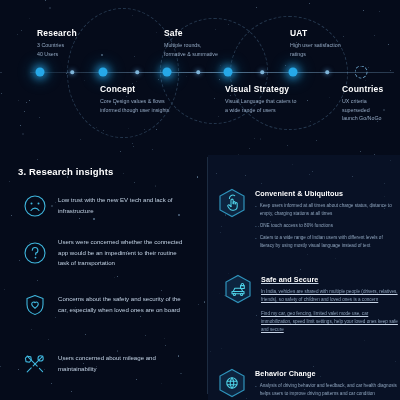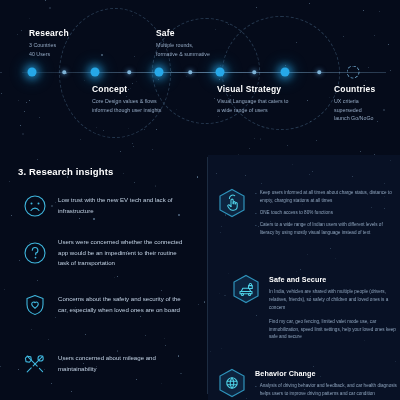--- a/index.html
+++ b/index.html
@@ -10,21 +10,21 @@
     color:#c7d4e6;
     position:relative;
   }
   .stage{position:absolute;inset:0;}
 
   
   .stars{position:absolute;inset:0;pointer-events:none;}
   .star{position:absolute;background:#9fc7e8;border-radius:50%;}
 
   
-  .timeline{position:absolute;left:4px;top:0;width:376px;height:150px;}
+  .timeline{position:absolute;left:12px;top:0;width:376px;height:150px;}
   .orbit{position:absolute;border:1px dashed rgba(120,170,210,.28);border-radius:50%;}
   .orbit.o1{left:55px;top:8px;width:110px;height:128px;}
   .orbit.o2{left:148px;top:18px;width:106px;height:104px;}
   .orbit.o3{left:218px;top:16px;width:116px;height:112px;}
   .axis{position:absolute;left:18px;top:72px;width:364px;height:1px;
         background:linear-gradient(90deg,rgba(140,190,230,.1),rgba(150,200,240,.55),rgba(140,190,230,.25));}
   .node{position:absolute;width:9px;height:9px;border-radius:50%;
         background:#26a8e8;transform:translate(-50%,-50%);
         box-shadow:0 0 7px 3px rgba(38,168,232,.55),0 0 14px 6px rgba(38,168,232,.22);}
   .node.small{width:3.5px;height:3.5px;background:#7fb4d8;box-shadow:0 0 4px 1px rgba(90,160,215,.5);}
@@ -255,20 +255,25 @@
     <div class="tl-label" style="left:25px;top:28px;">
       <div class="tl-title">Research</div>
       <div class="tl-desc" style="white-space:pre-line">3 Countries
 40 Users</div>
     </div>
     <div class="tl-label" style="left:152px;top:28px;">
       <div class="tl-title">Safe</div>
       <div class="tl-desc" style="white-space:pre-line">Multiple rounds,
 formative &amp; summative</div>
     </div>
+    <div class="tl-label" style="left:278px;top:28px;">
+      <div class="tl-title">UAT</div>
+      <div class="tl-desc" style="white-space:pre-line">High user satisfaction
+ratings</div>
+    </div>
 
     <div class="tl-label" style="left:213px;top:84px;">
       <div class="tl-title">Visual Strategy</div>
       <div class="tl-desc" style="white-space:pre-line">Visual Language that caters to
 a wide range of users</div>
     </div>
     <div class="tl-label" style="left:88px;top:84px;">
       <div class="tl-title">Concept</div>
       <div class="tl-desc" style="white-space:pre-line">Core Design values &amp; flows
 informed though user insights</div>
@@ -341,36 +346,37 @@
           <polygon points="14,1.5 26,8 26,22 14,28.5 2,22 2,8" fill="rgba(20,60,95,.45)" stroke="#2f93bb" stroke-width="1.2"></polygon>
           <g fill="none" stroke="#4fd2e8" stroke-width="1.05" stroke-linecap="round" stroke-linejoin="round">
             <path d="M13 18.6v-6.4a1.1 1.1 0 0 1 2.2 0v3.6"></path>
             <path d="M15.2 15.6v-1a1 1 0 0 1 2 0v1.2"></path>
             <path d="M17.2 16v-.6a1 1 0 0 1 2 0v3.2c0 2.2-1.5 3.6-3.6 3.6h-1.3c-1.5 0-2.3-.7-3-1.7l-1.5-2.3a1 1 0 0 1 1.5-1.2l1.7 1.5"></path>
             <path d="M11.4 10.4a3.4 3.4 0 0 1 5.3-2.8"></path>
           </g>
         </svg>
       </span>
       <span class="vbody">
+        <span class="v-title" style="display:block">Convenient &amp; Ubiquitous</span>
         <span class="bullet">
           <span class="dash">-</span>
           <span class="b-txt">Keep users informed at all times about charge status, distance to empty, charging stations at all times</span>
         </span>
         <span class="bullet">
           <span class="dash">-</span>
           <span class="b-txt">ONE touch access to 80% functions</span>
         </span>
         <span class="bullet">
           <span class="dash">-</span>
           <span class="b-txt">Caters to a wide range of Indian users with different levels of literacy by using mostly visual language instead of text</span>
         </span>
       </span>
     </div>
 
-    <div class="value" style="left:24px;top:119px;">
+    <div class="value" style="left:16px;top:119px;text-decoration:underline;">
       <span class="hex">
         <svg width="28" height="30" viewBox="0 0 28 30">
           <polygon points="14,1.5 26,8 26,22 14,28.5 2,22 2,8" fill="rgba(20,60,95,.45)" stroke="#2f93bb" stroke-width="1.2"></polygon>
           <g fill="none" stroke="#4fd2e8" stroke-width="1.05" stroke-linecap="round" stroke-linejoin="round">
             <path d="M8 17.4h12v2.4H8z"></path>
             <path d="M9.3 17.4l1.5-3.2h6.4l1.5 3.2"></path>
             <circle cx="10.4" cy="20.4" r="1.1"></circle>
             <circle cx="17.6" cy="20.4" r="1.1"></circle>
             <path d="M16.5 11.6h3.8v2.8h-3.8z"></path>
             <path d="M17.2 11.6v-1a1.2 1.2 0 0 1 2.4 0v1"></path>

